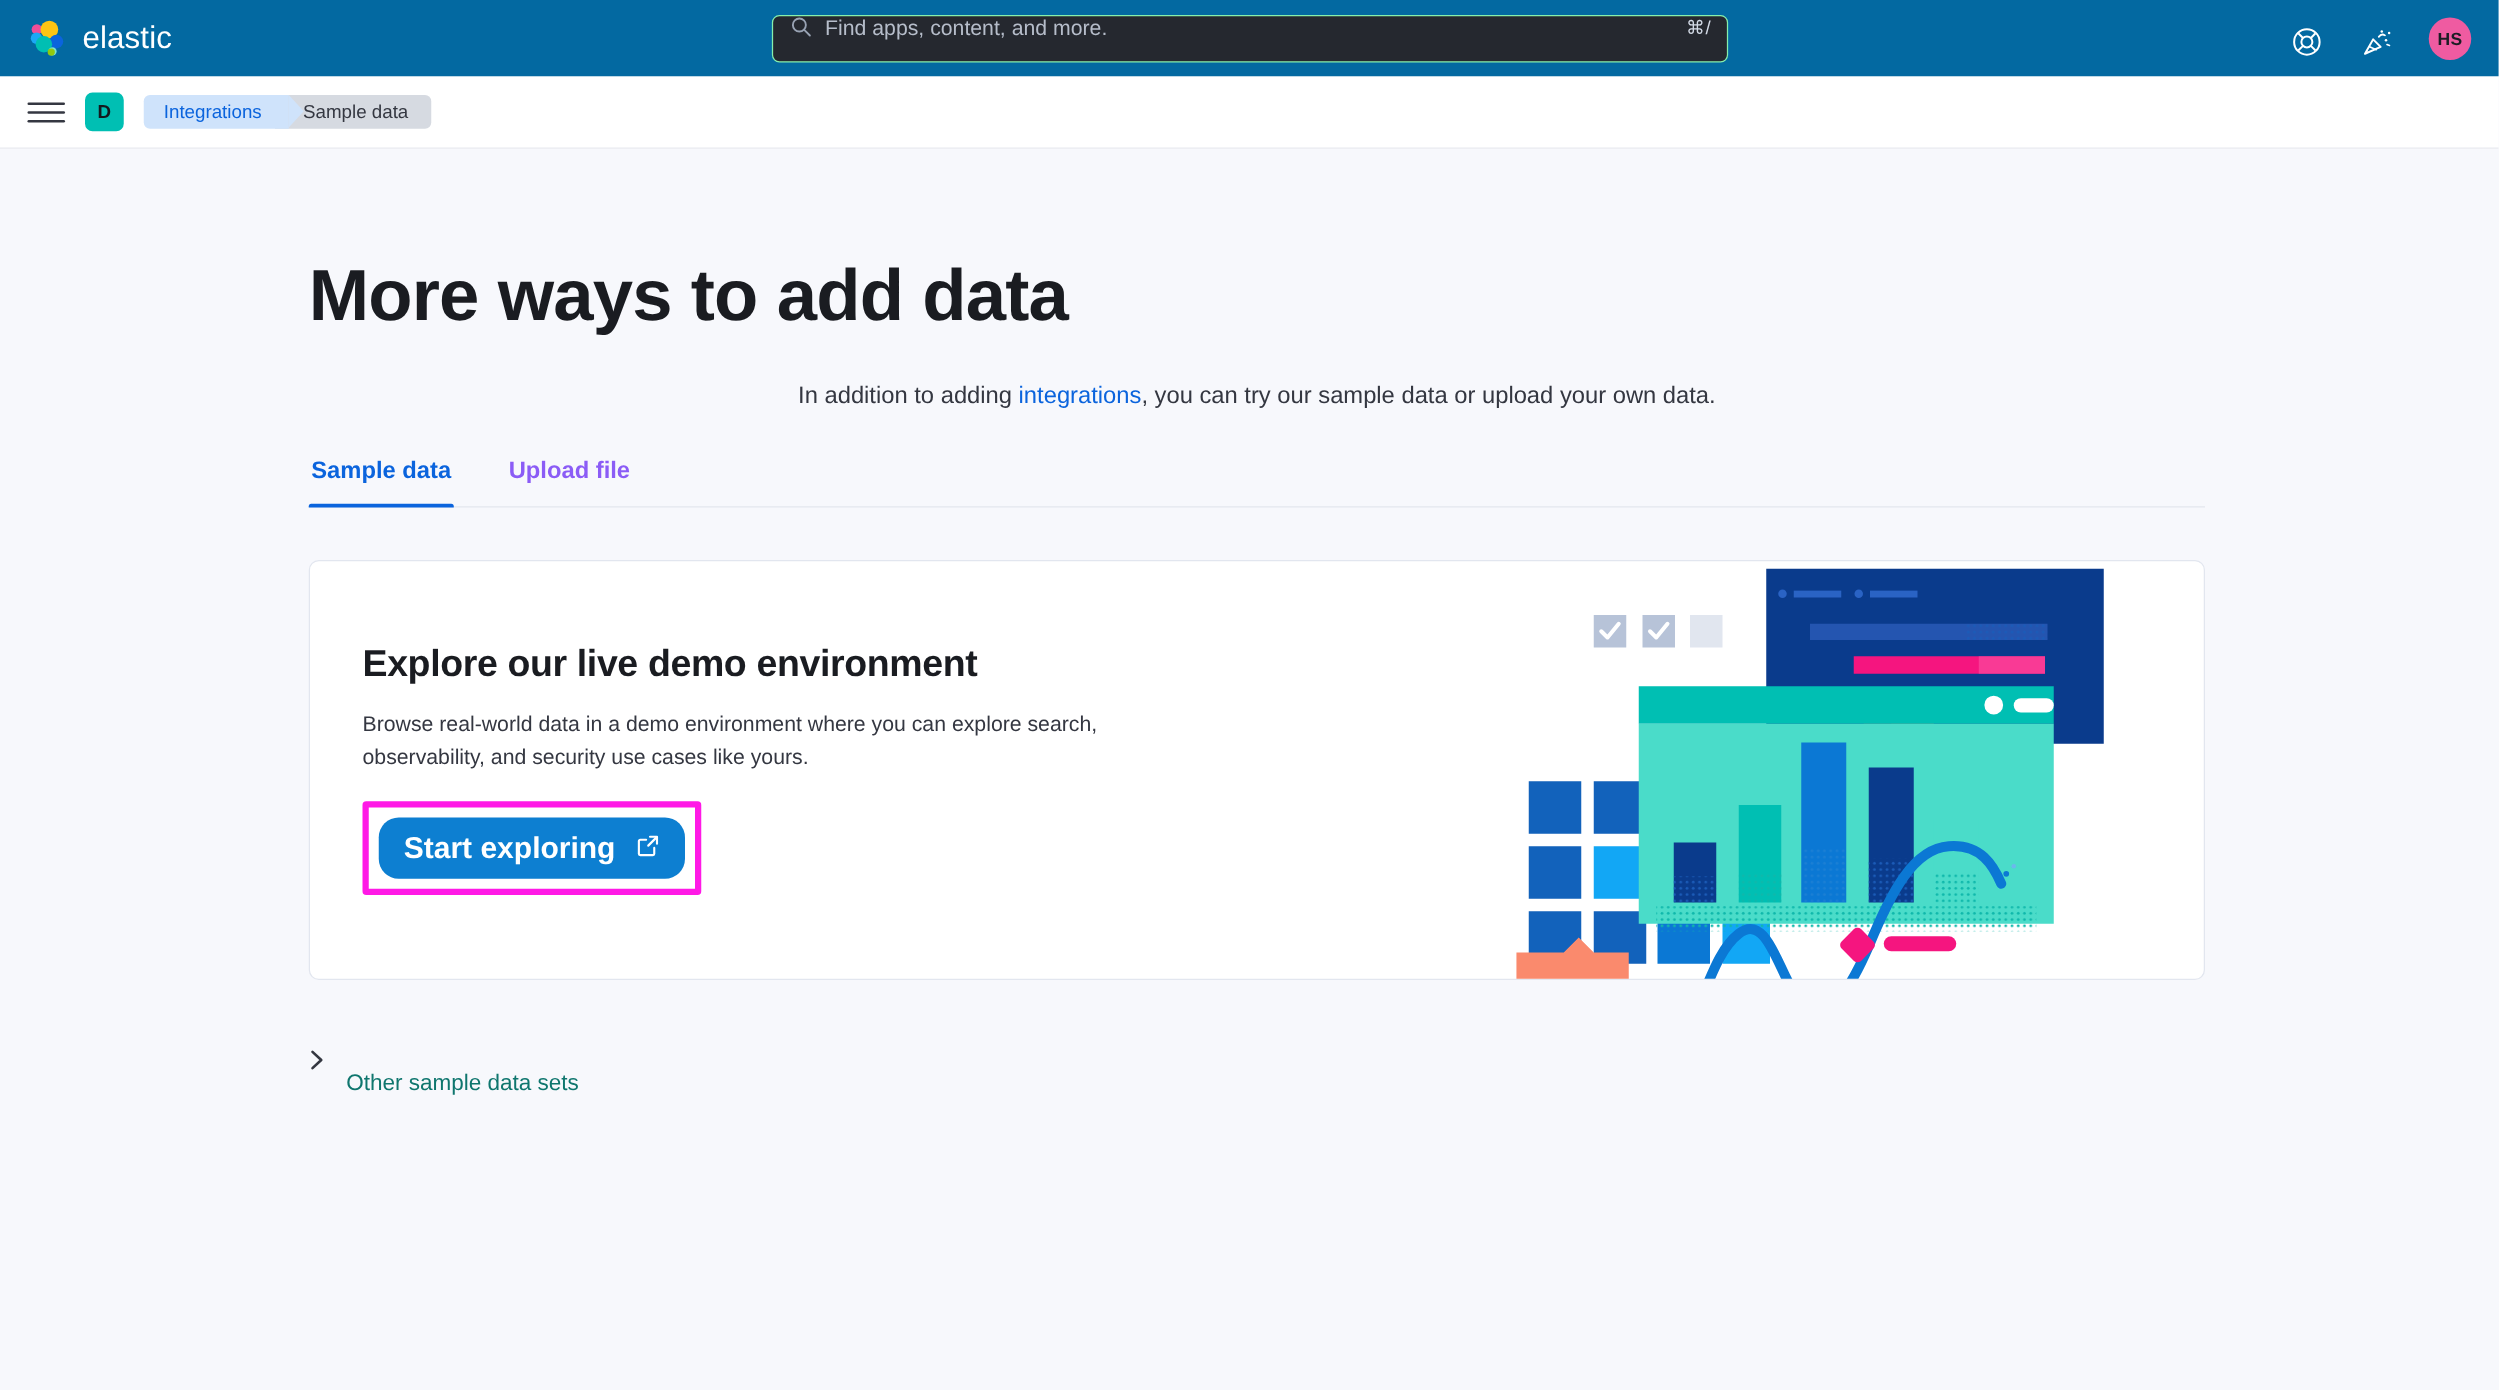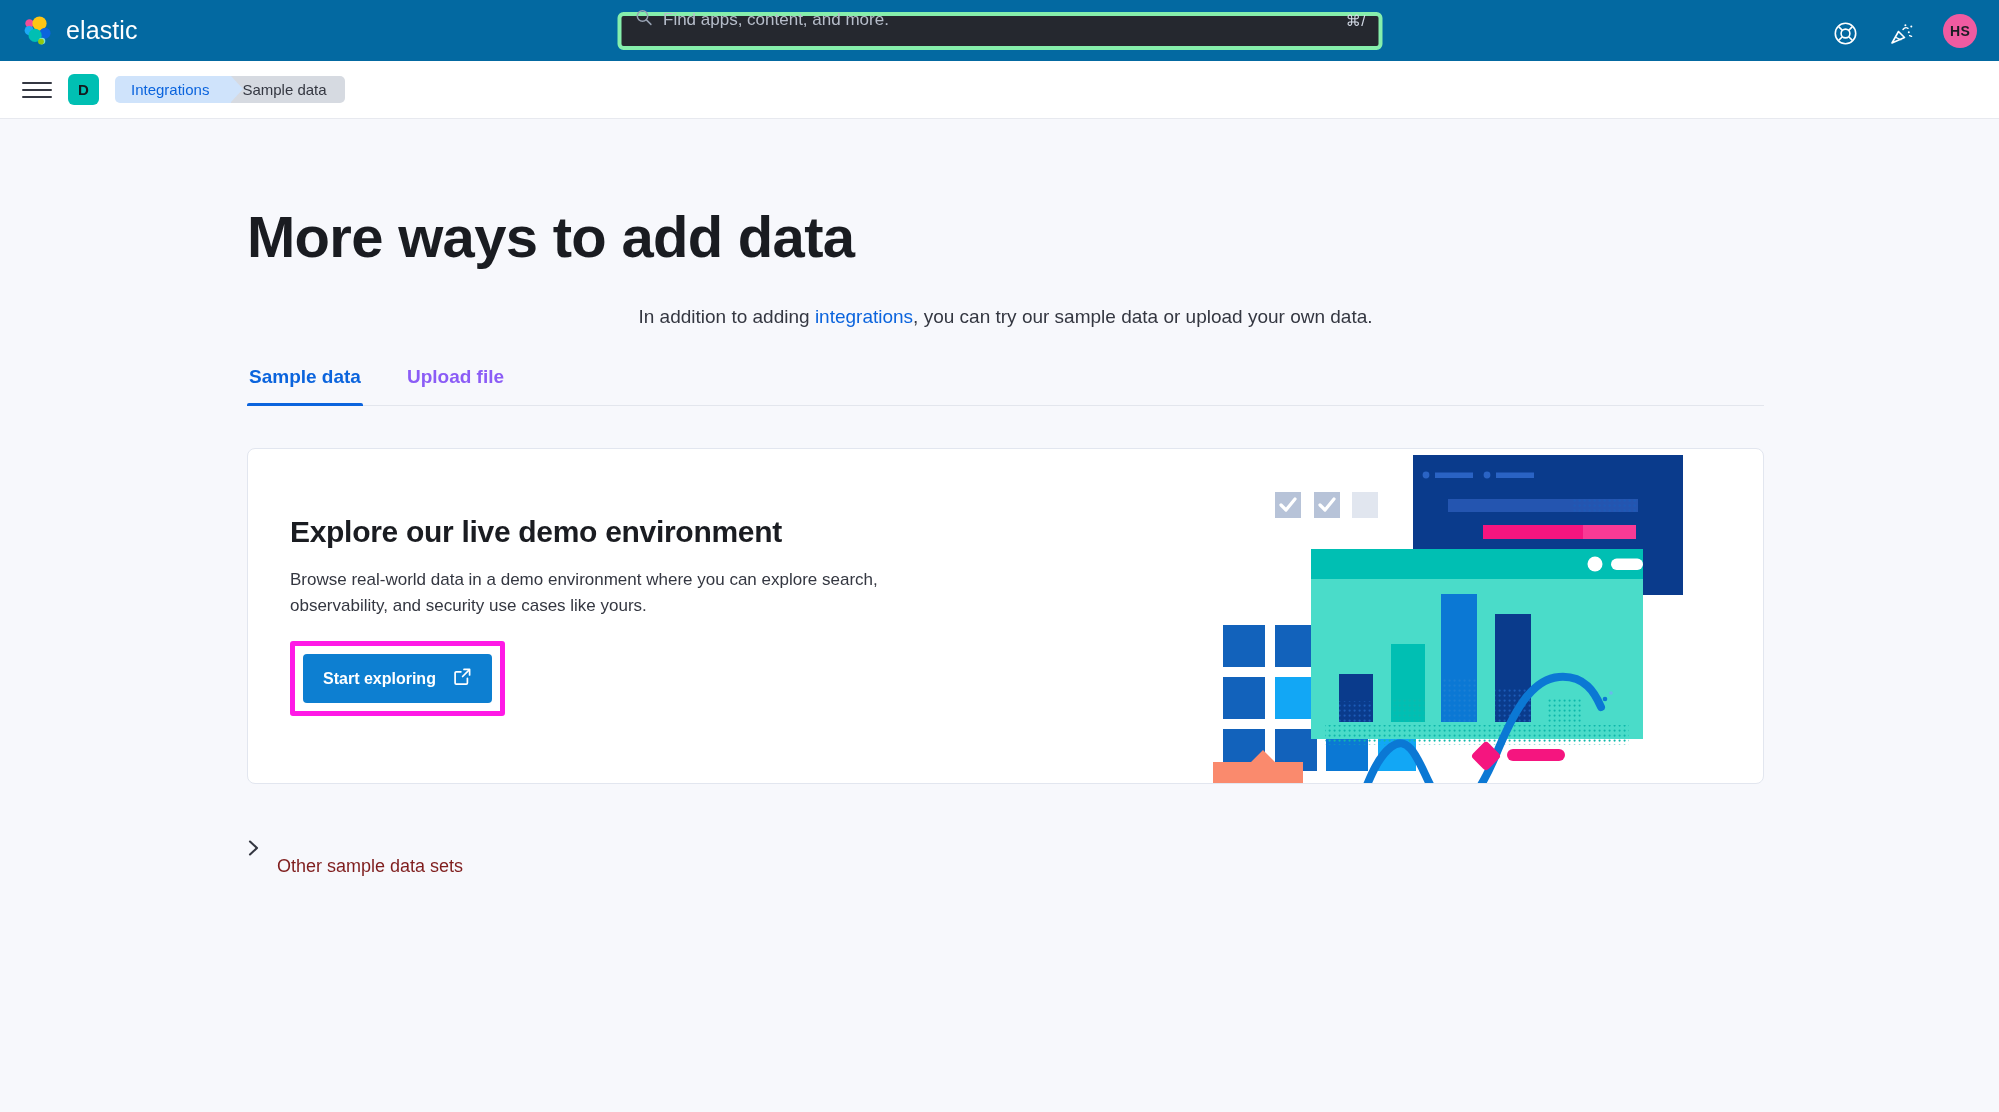--- a/index.html
+++ b/index.html
@@ -33,26 +33,26 @@
     font-weight: 400;
   }
   .search-wrap {
     position: absolute;
     left: 50%;
     transform: translateX(-50%);
     width: 765px;
   }
   .search-box {
     height: 38px;
-    border: 4px solid #86efac;
+    border: 1px solid #86efac;
     border-radius: 6px;
     background: #25282f;
     display: flex;
-    align-items: flex-end;
-    padding: 0 12px 16px 14px;
+    align-items: flex-start;
+    padding: 0 12px 0 14px;
     gap: 11px;
   }
   .search-icon { flex: 0 0 auto; display: block; }
   .search-input-text {
     flex: 1 1 auto;
     color: #b6bdca;
     font-size: 17px;
   }
   .search-kbd {
     color: #d3dae6;
@@ -240,24 +240,24 @@
     margin-top: 22px;
     border: 5px solid #ff19e6;
     padding: 8px;
     border-radius: 3px;
     background: #ffffff;
   }
   .cta-btn {
     background: #0d7fd1;
     color: #ffffff;
     border: none;
-    border-radius: 4px;
+    border-radius: 16px;
     height: 49px;
     padding: 0 20px;
-    font-size: 16px;
+    font-size: 24px;
     font-weight: 700;
     font-family: inherit;
     display: inline-flex;
     align-items: center;
     gap: 17px;
     cursor: pointer;
   }
 
   .card-art {
     position: absolute;
@@ -271,21 +271,21 @@
   .accordion {
     display: flex;
     align-items: center;
     gap: 16px;
     margin-top: 40px;
     cursor: pointer;
     width: fit-content;
   }
   .accordion-label {
     font-size: 18px;
-    color: #7f1d1d;
+    color: #0f766e;
     margin-top: 32px;
   }
 </style>
 </head>
 <body>
 
 <div class="topbar">
 
   <div class="brand">
     <span>

